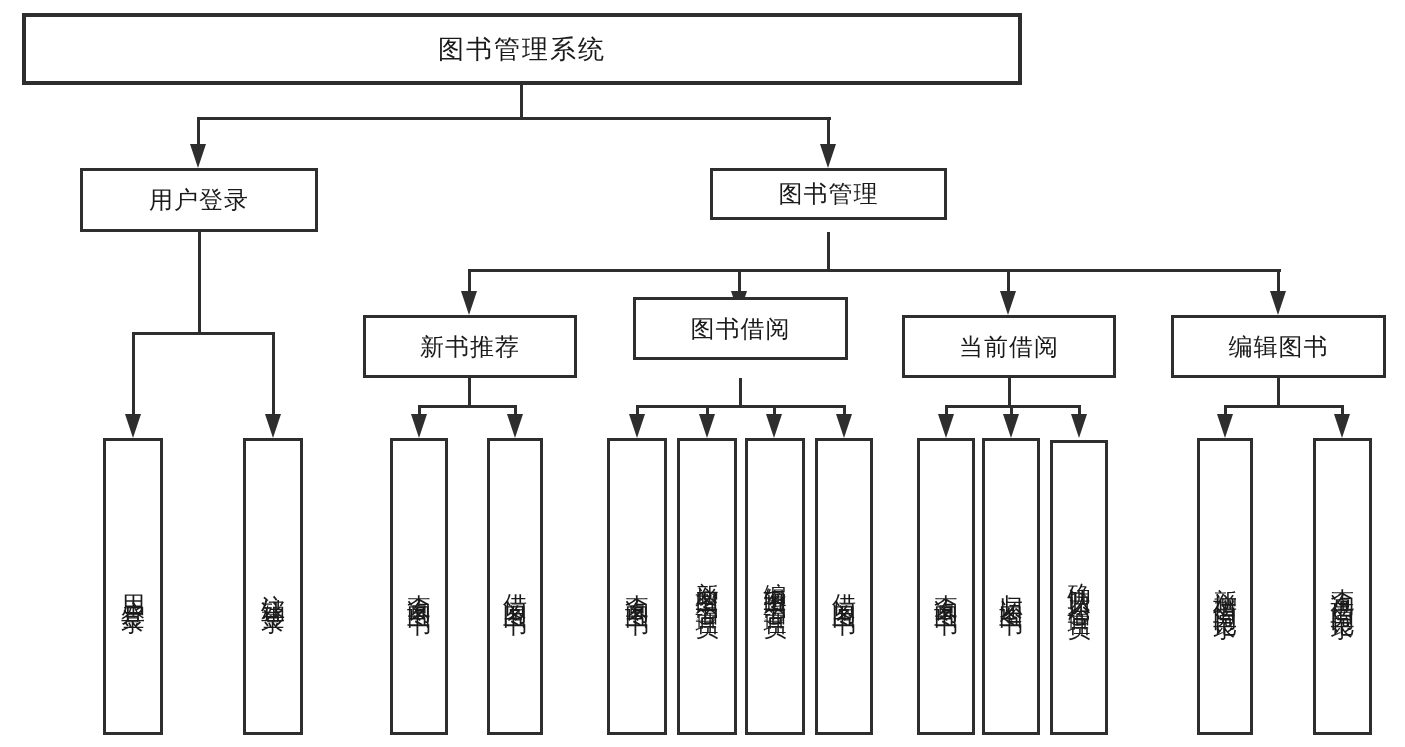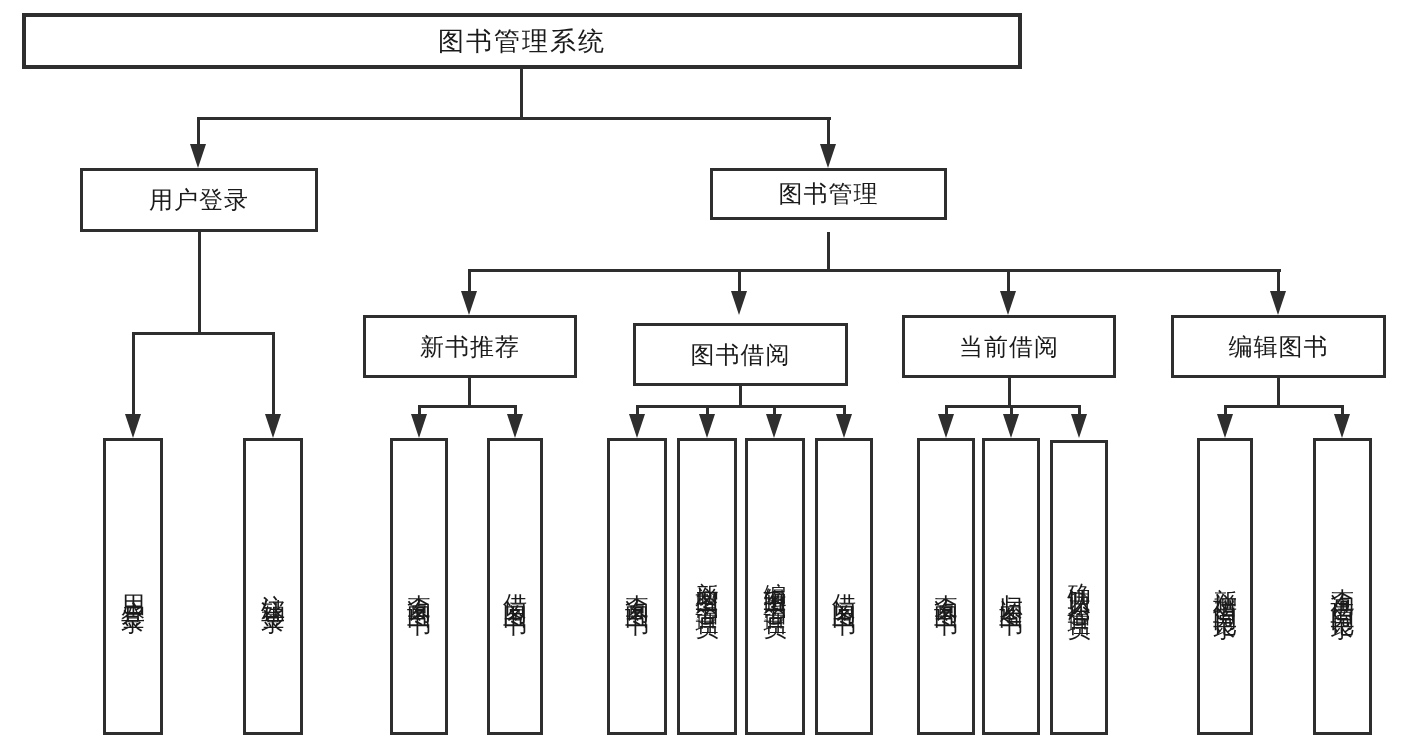--- a/index.html
+++ b/index.html
@@ -30,21 +30,21 @@
   .watermark{
     position:absolute;left:1183px;top:717px;z-index:6;
     font-size:19px;color:#a8a8a8;letter-spacing:1px;white-space:nowrap;
   }
 </style>
 </head>
 <body>
 
 <div class="canvas">
 
-  <div class="box root" style="left:22px;top:13px;width:1000px;height:56px;">
+  <div class="box root" style="left:22px;top:13px;width:1000px;height:72px;">
     <span class="hlabel">图书管理系统</span>
   </div>
 
   <div class="vline" style="left:520px;top:69px;height:49px;"></div>
   <div class="hline" style="left:197px;top:117px;width:634px;"></div>
   <div class="vline" style="left:197px;top:117px;height:28px;"></div>
   <div class="arrow" style="left:190px;top:144px;"></div>
   <div class="vline" style="left:827px;top:117px;height:28px;"></div>
   <div class="arrow" style="left:820px;top:144px;"></div>
 
@@ -69,21 +69,21 @@
   <div class="vline" style="left:738px;top:269px;height:24px;"></div>
   <div class="arrow" style="left:731px;top:291px;"></div>
   <div class="vline" style="left:1007px;top:269px;height:24px;"></div>
   <div class="arrow" style="left:1000px;top:291px;"></div>
   <div class="vline" style="left:1277px;top:269px;height:24px;"></div>
   <div class="arrow" style="left:1270px;top:291px;"></div>
 
   <div class="box" style="left:363px;top:315px;width:214px;height:63px;align-items:center;">
     <span class="hlabel">新书推荐</span>
   </div>
-  <div class="box" style="left:633px;top:323px;width:215px;height:63px;">
+  <div class="box" style="left:633px;top:297px;width:215px;height:63px;">
     <span class="hlabel">图书借阅</span>
   </div>
   <div class="box" style="left:902px;top:315px;width:214px;height:63px;">
     <span class="hlabel">当前借阅</span>
   </div>
   <div class="box" style="left:1171px;top:315px;width:215px;height:63px;">
     <span class="hlabel">编辑图书</span>
   </div>
 
   <div class="vline" style="left:468px;top:378px;height:29px;"></div>

